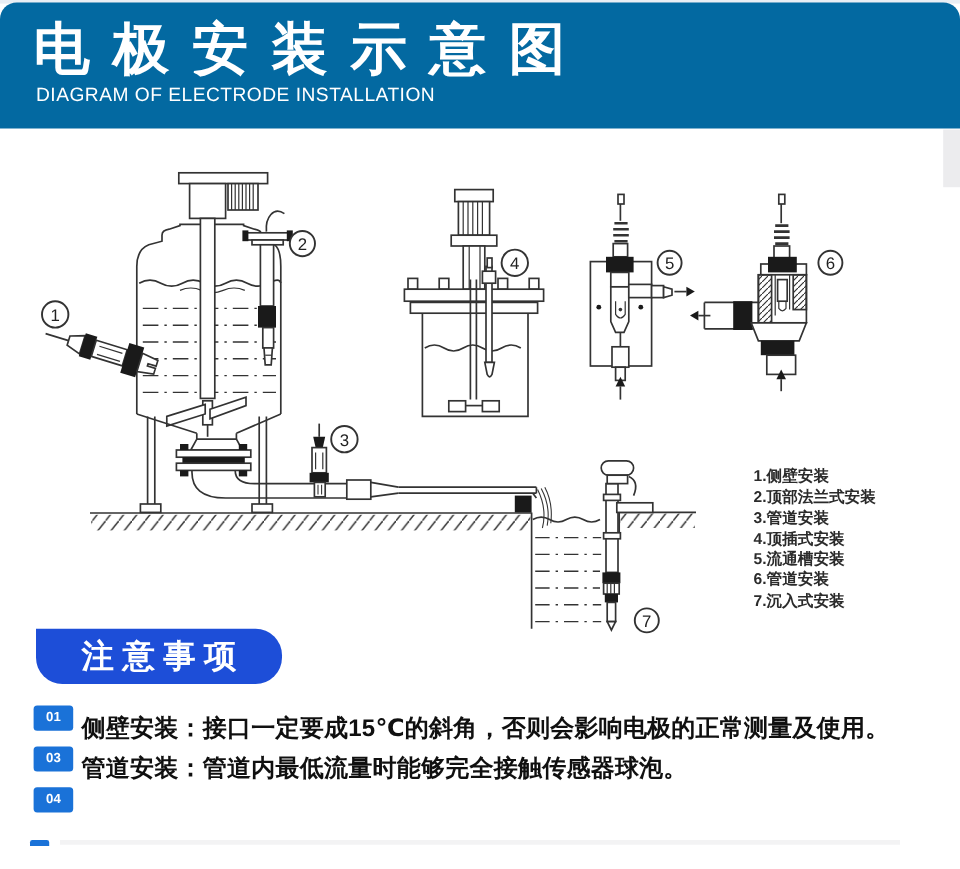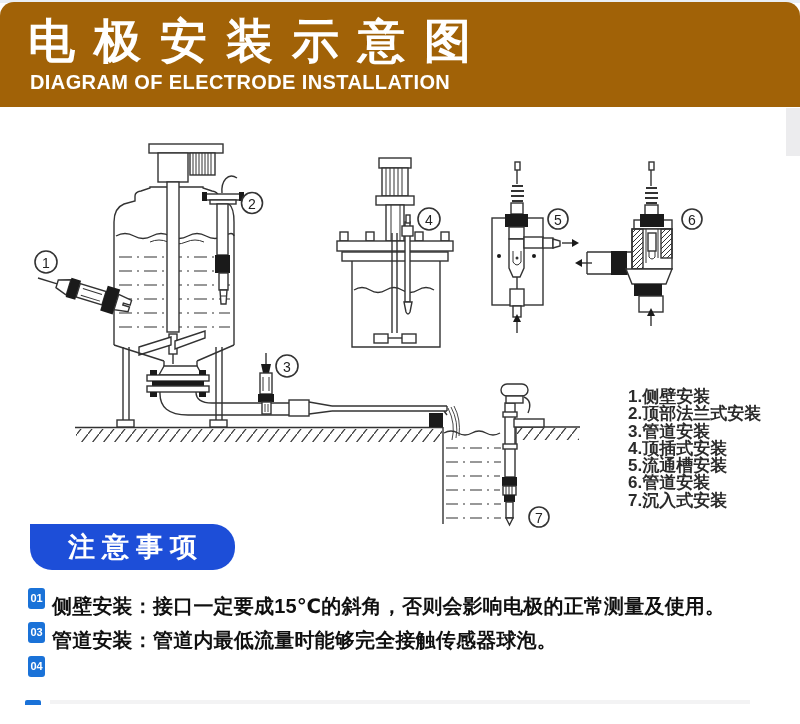--- a/index.html
+++ b/index.html
@@ -1,31 +1,31 @@
 <!DOCTYPE html>
 <html><head>
 <meta charset="utf-8">
 <style>
   html,body{margin:0;padding:0;}
   body{width:800px;height:724px;background:#ffffff;font-family:"Liberation Sans","DejaVu Sans",sans-serif;}
   .page{position:relative;width:800px;height:724px;background:#ffffff;overflow:hidden;}
   .top-strip{position:absolute;top:0;left:0;width:800px;height:3px;background:#e9eef4;}
-  .header{position:absolute;top:2px;left:0;width:800px;height:105px;background:#a16207;border-radius:14px 14px 0 0;}
+  .header{position:absolute;top:2px;left:0;width:800px;height:105px;background:#0369a1;border-radius:14px 14px 0 0;}
   .header-title{position:absolute;left:28px;top:8px;font-size:47px;font-weight:700;color:#ffffff;letter-spacing:19px;white-space:nowrap;}
-  .header-subtitle{position:absolute;left:30px;top:69px;font-size:20px;font-weight:700;color:#ffffff;letter-spacing:0.4px;white-space:nowrap;}
+  .header-subtitle{position:absolute;left:30px;top:69px;font-size:16px;font-weight:400;color:#ffffff;letter-spacing:0.4px;white-space:nowrap;}
   .scroll-chip{position:absolute;right:0;top:108px;width:14px;height:48px;background:#ececee;}
   .diagram-svg{position:absolute;left:0;top:0;width:800px;height:724px;}
-  .legend{position:absolute;left:628px;top:388px;font-size:17px;line-height:17.3px;color:#2b2b2b;font-weight:600;}
+  .legend{position:absolute;left:628px;top:388px;font-size:13px;line-height:17.3px;color:#2b2b2b;font-weight:600;}
   .legend-line{white-space:nowrap;}
   .notes-banner{position:absolute;left:30px;top:524px;width:205px;height:46px;background:#1d4ed8;
     border-radius:0 22px 22px 22px;display:flex;align-items:center;justify-content:center;}
   .notes-banner span{color:#ffffff;font-size:27px;font-weight:700;letter-spacing:7px;margin-left:7px;white-space:nowrap;}
   .notes{position:absolute;left:28px;top:581px;width:768px;}
   .note-row{display:flex;align-items:center;height:34px;}
-  .note-badge{flex:0 0 auto;width:17px;height:21px;background:#1a72d8;border-radius:3px;color:#fff;
+  .note-badge{flex:0 0 auto;width:33px;height:21px;background:#1a72d8;border-radius:3px;color:#fff;
     font-size:11px;font-weight:700;display:flex;align-items:center;justify-content:center;margin-right:7px;}
   .note-text{font-size:20px;font-weight:700;color:#101010;letter-spacing:0.2px;white-space:nowrap;margin-top:16px;}
   .note-cutoff{position:absolute;left:25px;top:700px;width:16px;height:5px;background:#1a72d8;border-radius:2px 2px 0 0;}
   .ghost-line{position:absolute;left:50px;top:700px;width:700px;height:4px;background:#9aa0a6;opacity:0.12;}
   .callout-num{font-size:14px;fill:#222;font-family:"Liberation Sans","DejaVu Sans",sans-serif;}
 </style>
 </head>
 <body>
 
 <div class="page">

